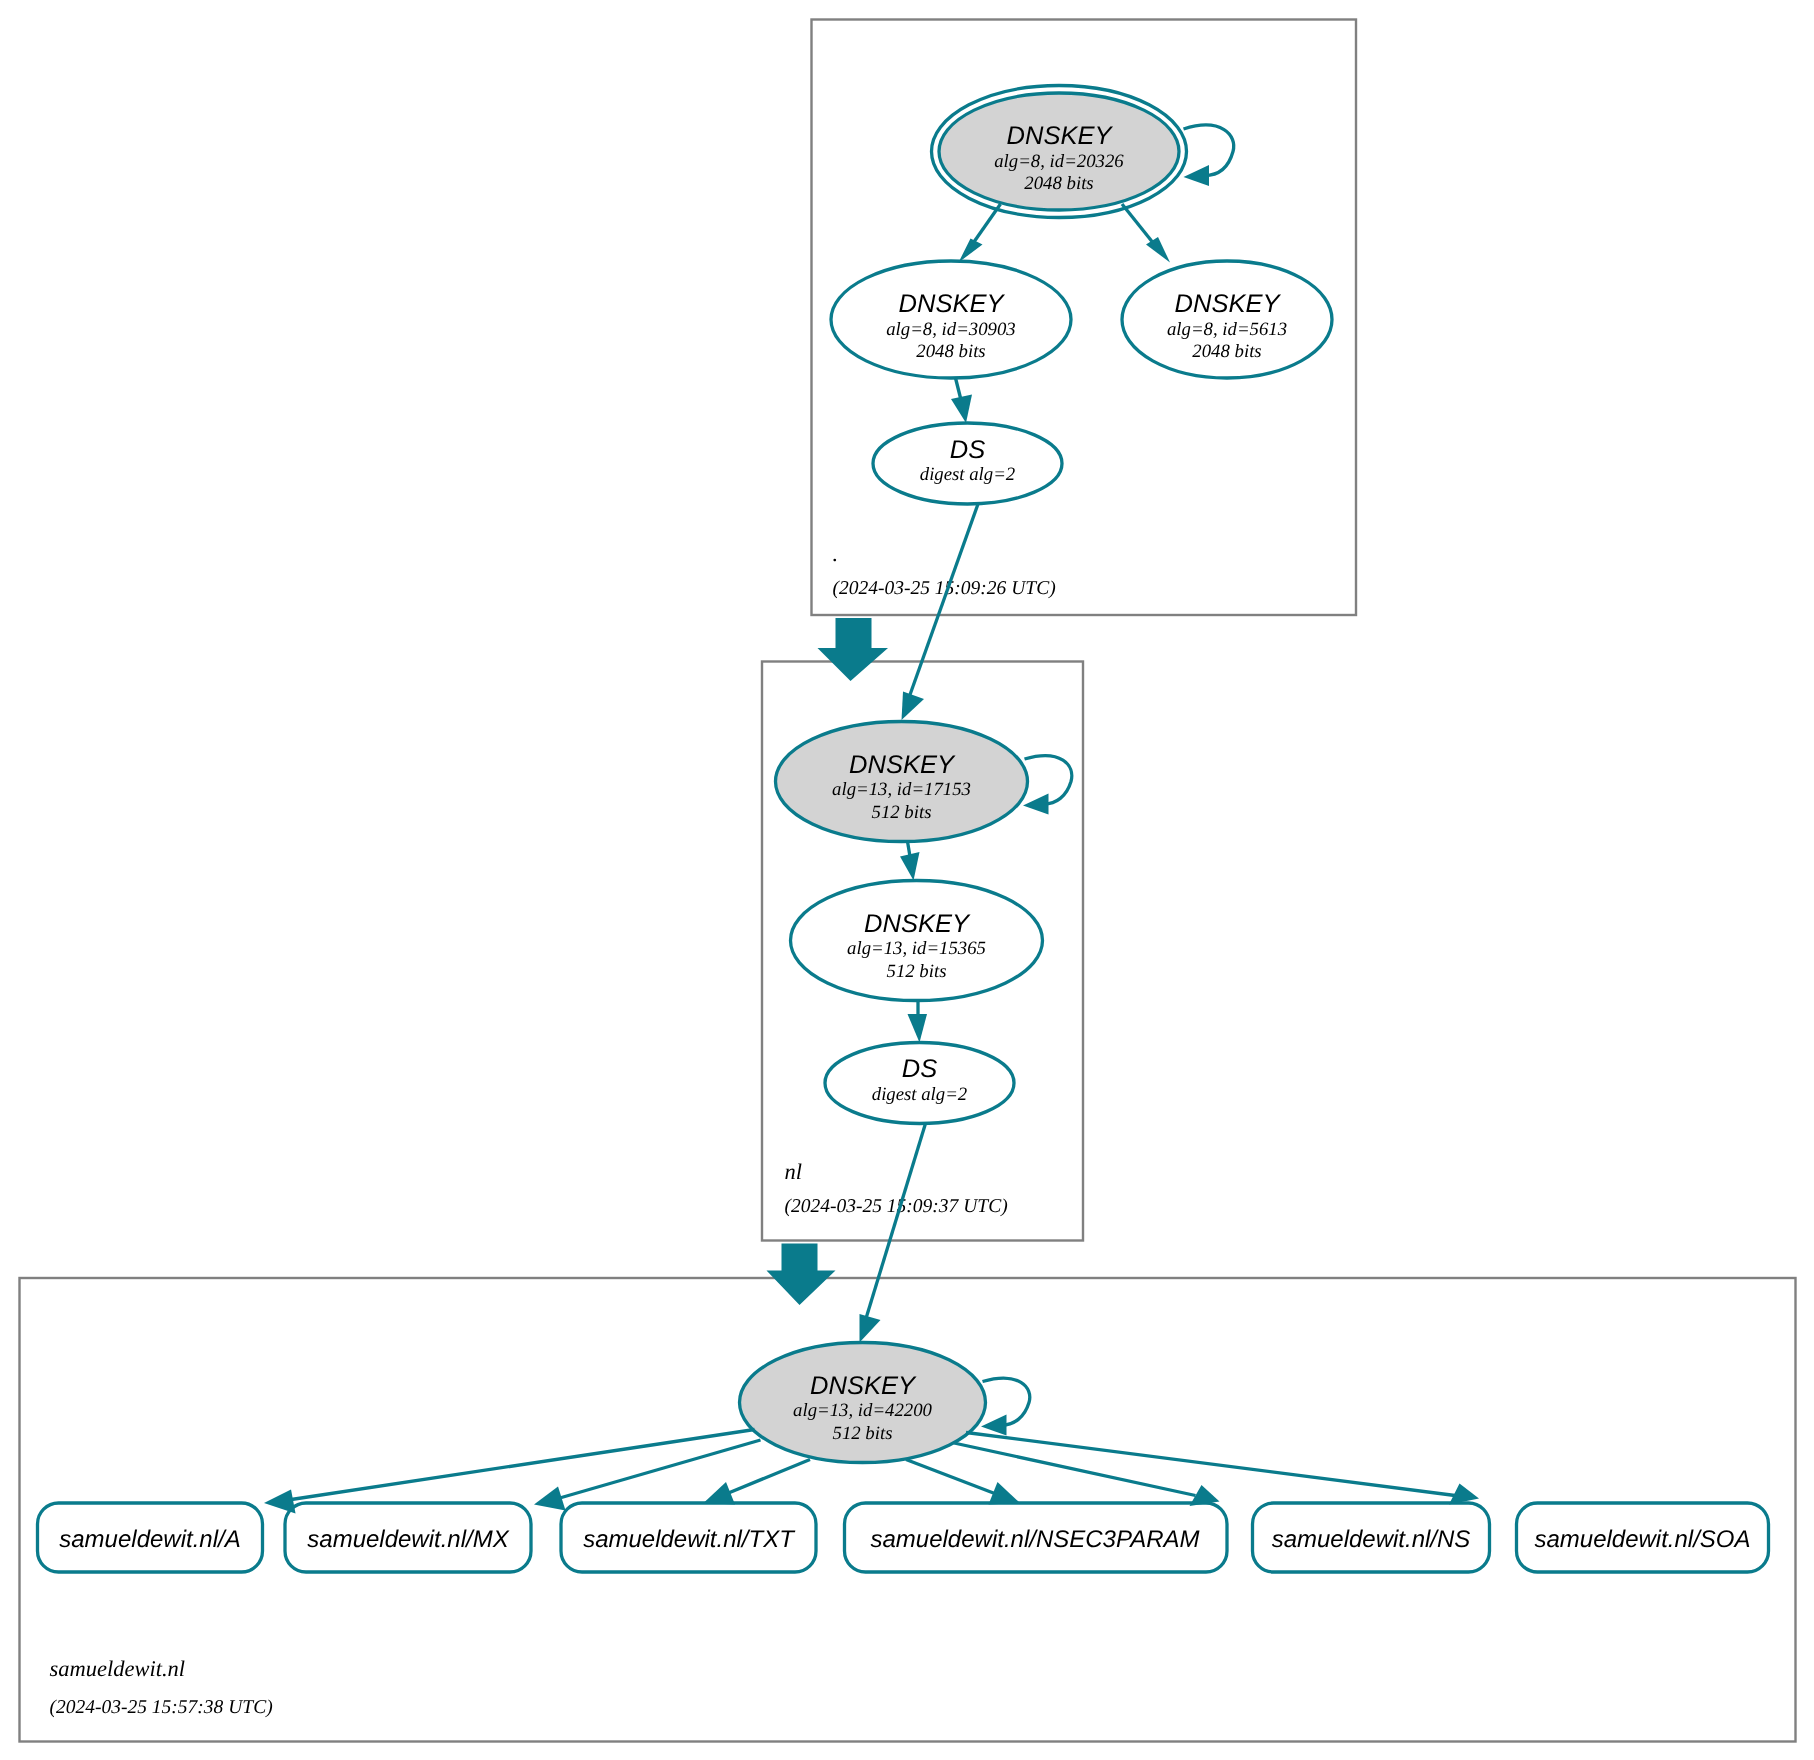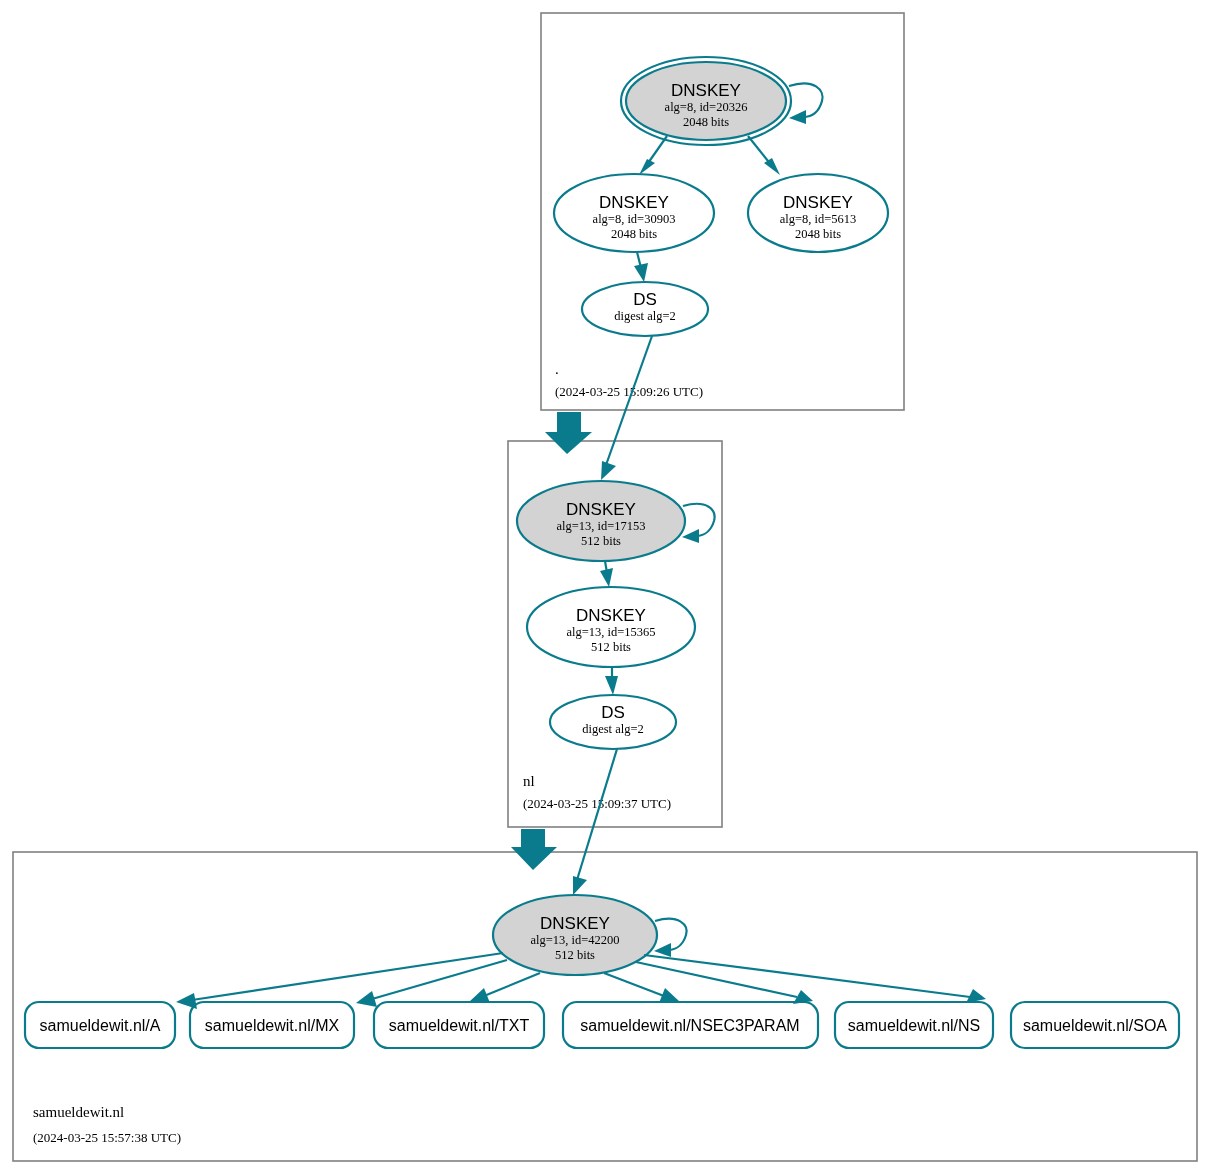--- a/index.html
+++ b/index.html
@@ -9,20 +9,21 @@
   }
   body {
     font-family: "Liberation Sans", sans-serif;
   }
   #canvas {
     position: relative;
     width: 1209px;
     height: 1173px;
     background: #ffffff;
     overflow: hidden;
+    font-style: italic;
   }
   #graph-svg {
     position: absolute;
     left: 0;
     top: 0;
     width: 1209px;
     height: 1173px;
   }
   .zone-box {
     fill: #ffffff;

